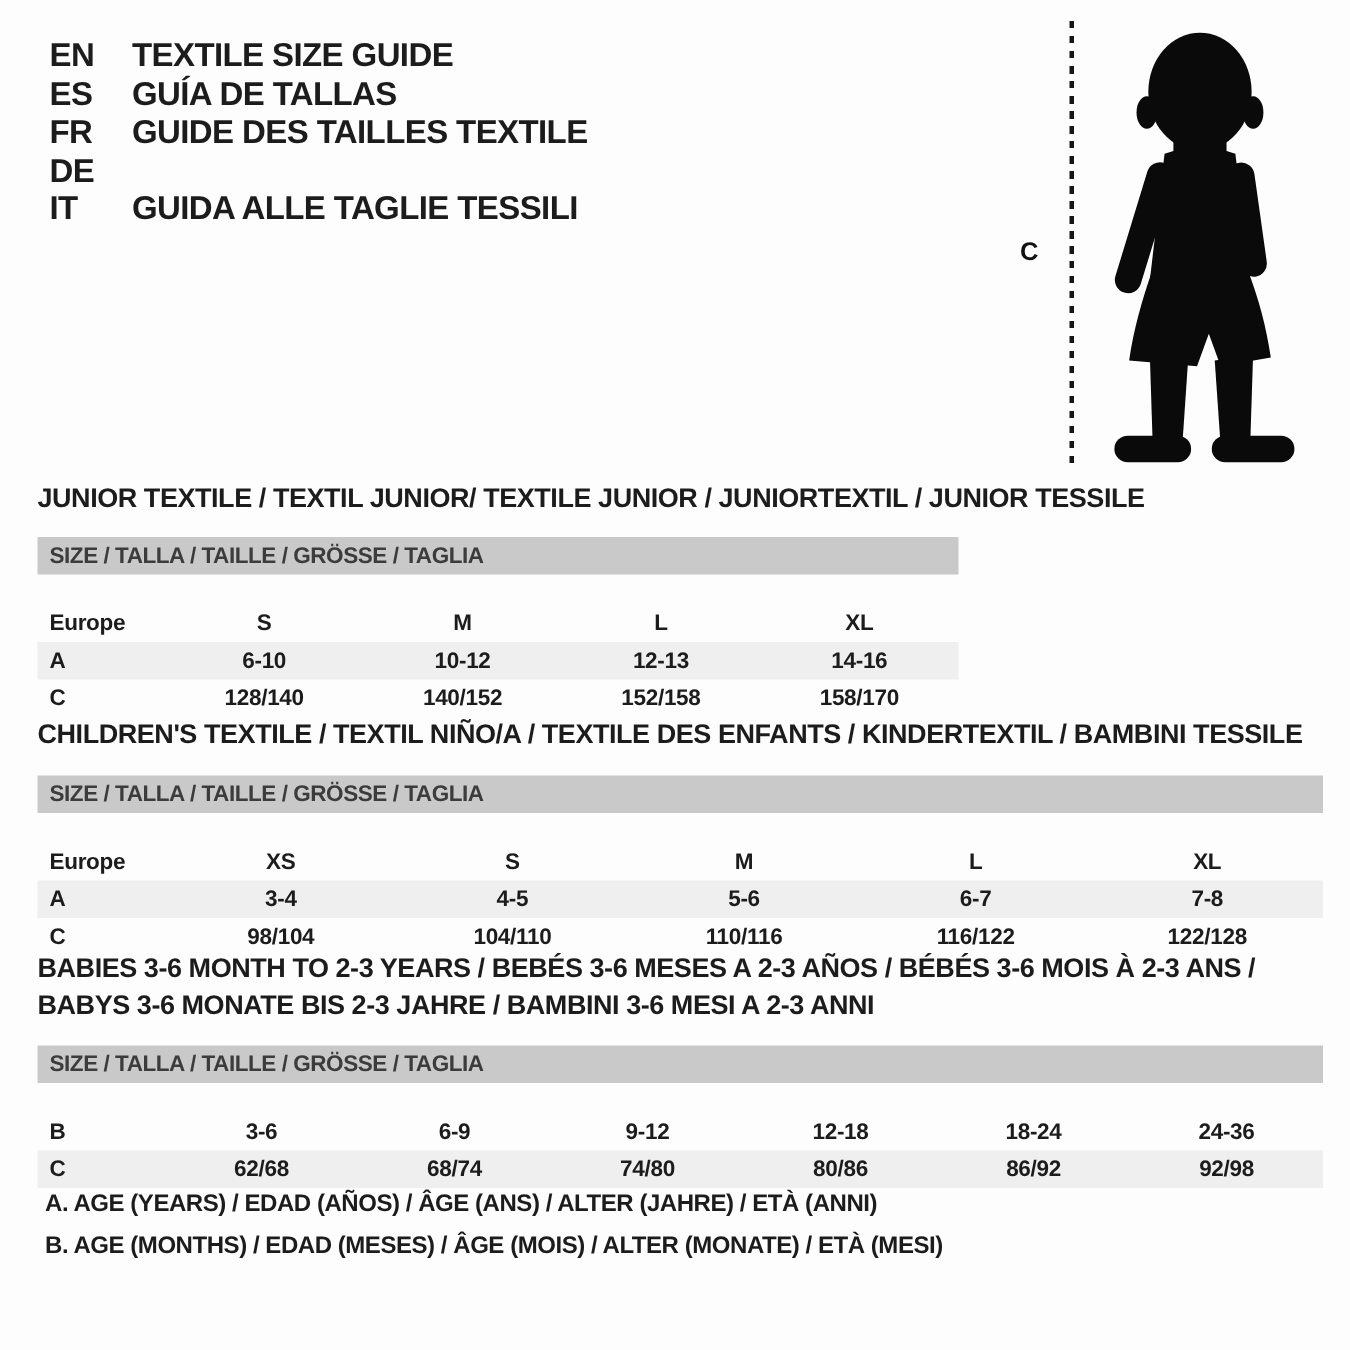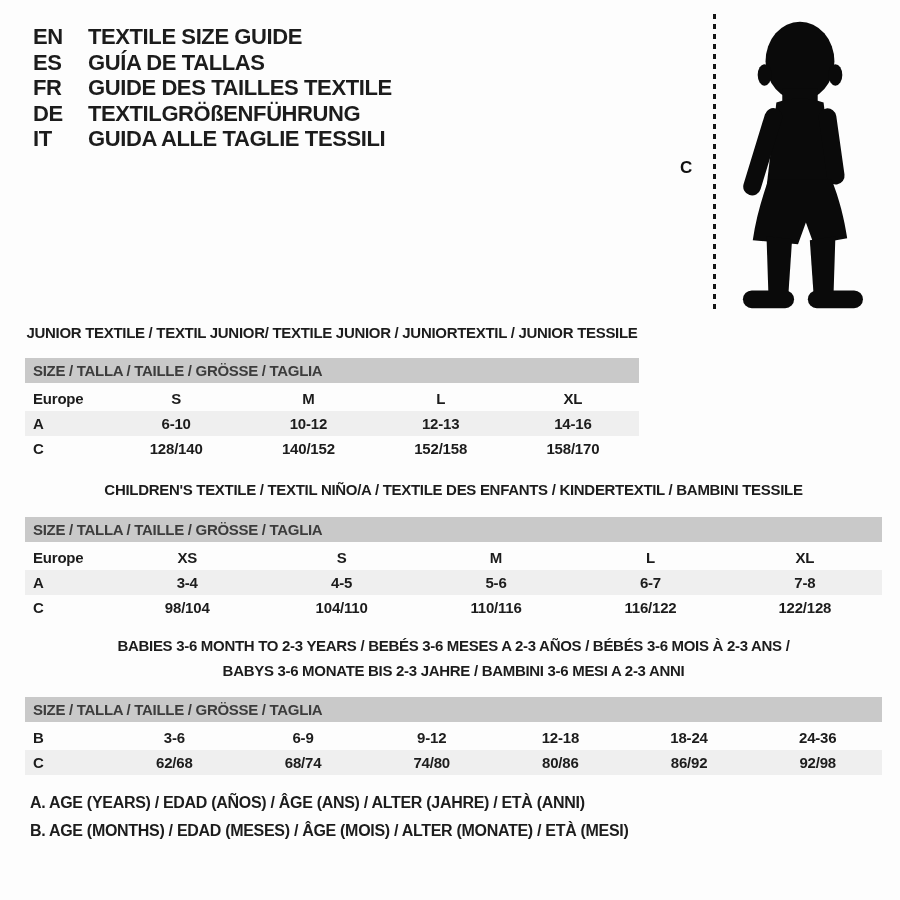--- a/index.html
+++ b/index.html
@@ -38,33 +38,33 @@
     background: repeating-linear-gradient(to bottom, #161616 0 5px, transparent 5px 10px);
   }
   .baby-svg { position: absolute; left: 64px; top: 2px; }
 
   
   .section { position: absolute; left: 25px; }
   .section.sec-0 { top: 320px; width: 614px; }
   .section.sec-1 { top: 477px; width: 857px; }
   .section.sec-2 { top: 633px; width: 857px; }
 
-  .sec-titles { font-weight: 700; font-size: 15px; letter-spacing: -0.3px; line-height: 25px; white-space: nowrap; text-align: center; }
+  .sec-titles { font-weight: 700; font-size: 18px; letter-spacing: -0.3px; line-height: 25px; white-space: nowrap; }
   .section.sec-0 .sec-titles { height: 38px; }
   .section.sec-1 .sec-titles { height: 40px; }
   .section.sec-2 .sec-titles { height: 64px; }
 
   .size-table { width: 100%; }
   .size-header-bar {
     height: 25px; line-height: 25px;
     background: #c9c9c9;
     color: #3c3c3c;
     font-weight: 700; font-size: 15px; letter-spacing: -0.3px;
     padding-left: 8px;
-    margin-bottom: 3px;
+    margin-bottom: 20px;
     white-space: nowrap;
   }
   .t-row { display: flex; height: 25px; line-height: 25px; font-weight: 700; font-size: 15px; letter-spacing: -0.2px; }
   .t-row.striped { background: #efefef; }
   .t-label { flex: 0 0 85px; padding-left: 8px; text-align: left; }
   .t-cell { flex: 1 1 0; text-align: center; }
 
   
   .legend { position: absolute; left: 30px; top: 793px; }
   .legend-line {
@@ -83,21 +83,20 @@
     <div class="lang-row">
       <span class="lang-code">ES</span>
       <span class="lang-label">GUÍA DE TALLAS</span>
     </div>
     <div class="lang-row">
       <span class="lang-code">FR</span>
       <span class="lang-label">GUIDE DES TAILLES TEXTILE</span>
     </div>
     <div class="lang-row">
       <span class="lang-code">DE</span>
-      <span class="lang-label">TEXTILGRÖßENFÜHRUNG</span>
     </div>
     <div class="lang-row">
       <span class="lang-code">IT</span>
       <span class="lang-label">GUIDA ALLE TAGLIE TESSILI</span>
     </div>
   </div>
 
 <div class="figure-wrap">
   <span class="height-marker">C</span>
   <div class="dotted-line"></div>

